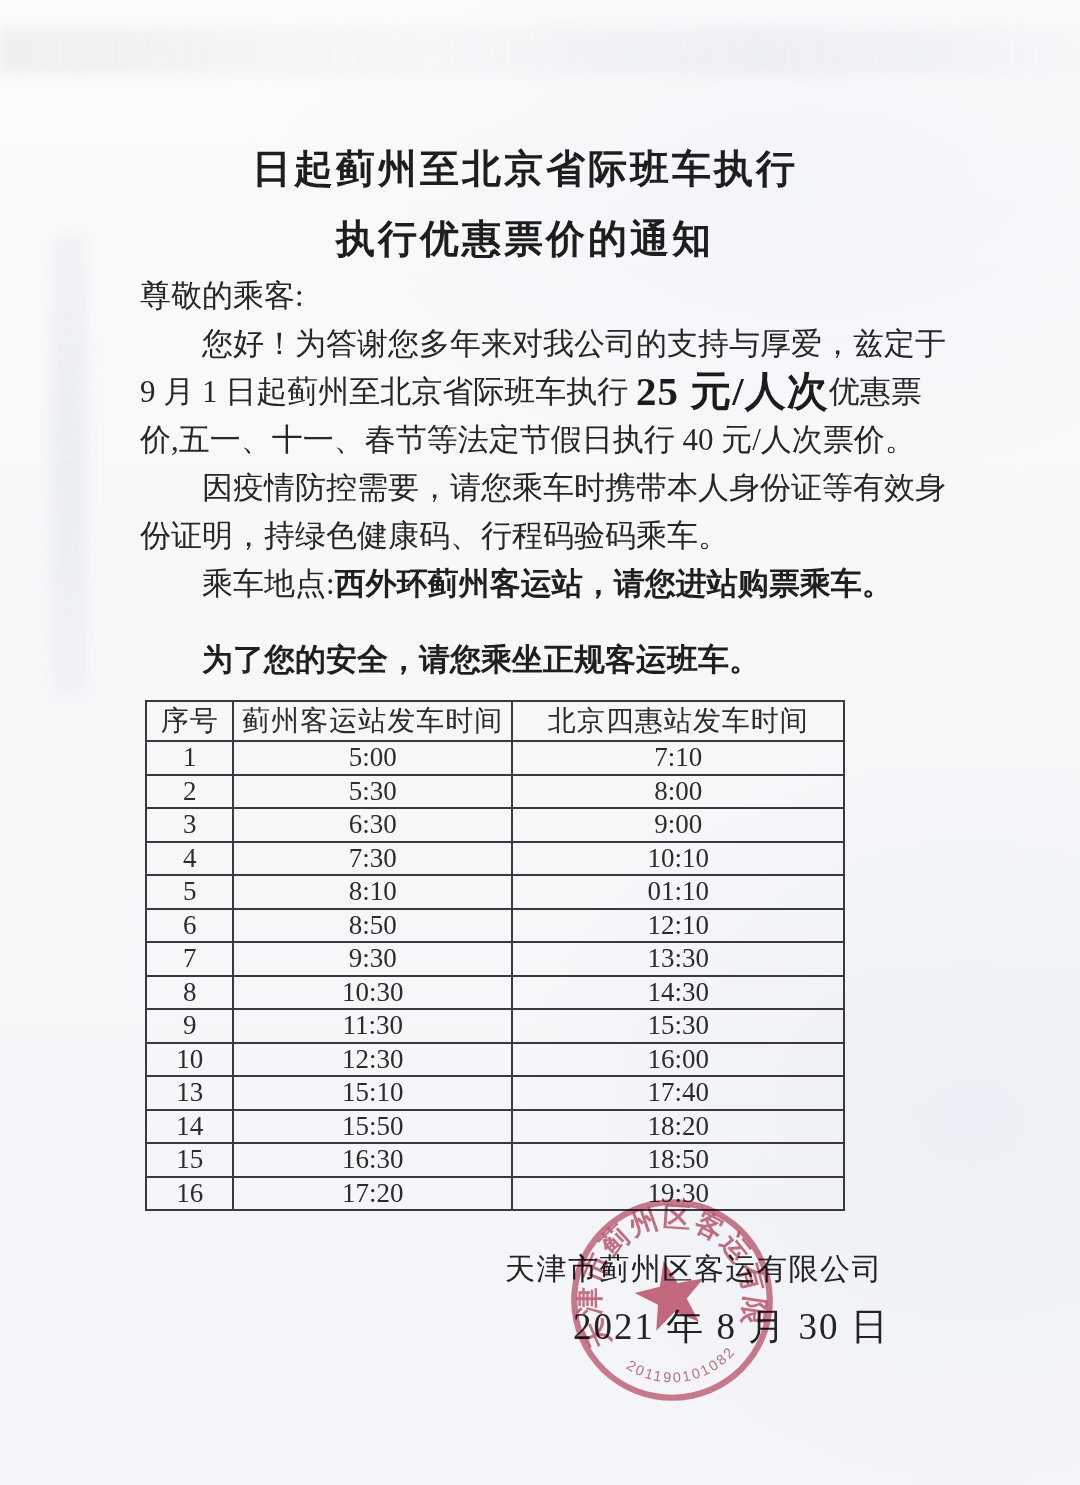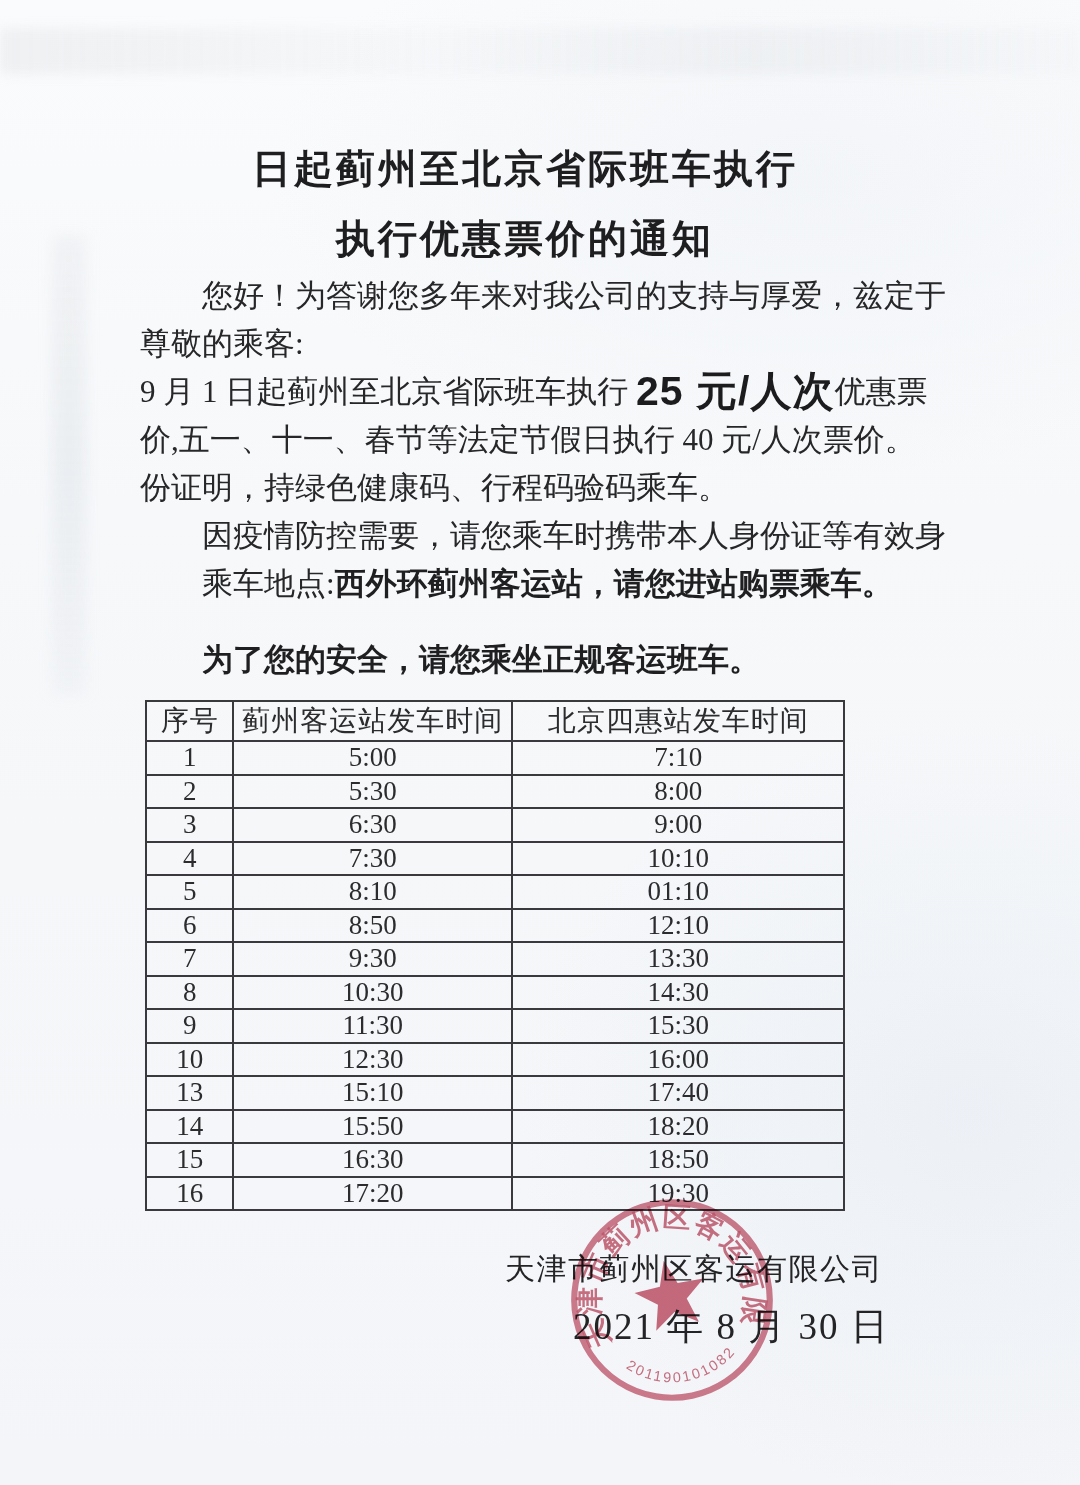--- a/index.html
+++ b/index.html
@@ -35,21 +35,21 @@
   }
   .body-text{
     position:absolute;left:140px;top:272px;width:800px;
     font-size:31px;line-height:48px;color:#272729;
   }
   .line{white-space:nowrap;}
   .indent{text-indent:62px;}
   .fare-em{
     font-size:41px;font-weight:700;letter-spacing:1px;color:#1c1c1e;
     line-height:1;vertical-align:-3px;
-    font-family:Liberation Sans, sans-serif;
+    font-family:Liberation Serif, serif;
   }
   .bold{font-weight:700;color:#1f1f21;margin-top:28px;}
   table.timetable{
     position:absolute;left:145px;top:700px;width:700px;
     border-collapse:collapse;table-layout:fixed;
     font-size:27px;color:#2c2c2f;
   }
   table.timetable col.c1{width:12.5%;}
   table.timetable col.c2{width:40%;}
   table.timetable col.c3{width:47.5%;}
@@ -80,26 +80,26 @@
 
   <div class="smudge-top"></div>
   <div class="streak-left"></div>
 
   <div class="title-block">
     <div>日起蓟州至北京省际班车执行</div>
     <div>执行优惠票价的通知</div>
   </div>
 
   <div class="body-text">
+    <div class="line">尊敬的乘客:</div>
     <div class="line indent">您好！为答谢您多年来对我公司的支持与厚爱，兹定于</div>
-    <div class="line">尊敬的乘客:</div>
     <div class="line"><span>9 月 1 日起蓟州至北京省际班车执行 </span><span class="fare-em">25 元/人次</span><span>优惠票</span></div>
     <div class="line">价,五一、十一、春节等法定节假日执行 40 元/人次票价。</div>
+    <div class="line indent">因疫情防控需要，请您乘车时携带本人身份证等有效身</div>
     <div class="line">份证明，持绿色健康码、行程码验码乘车。</div>
-    <div class="line indent">因疫情防控需要，请您乘车时携带本人身份证等有效身</div>
     <div class="line indent"><span>乘车地点:</span><span class="bold">西外环蓟州客运站，请您进站购票乘车。</span></div>
     <div class="line indent bold">为了您的安全，请您乘坐正规客运班车。</div>
   </div>
 
   <table class="timetable">
     <colgroup>
         <col class="c1">
         <col class="c2">
         <col class="c3">
       </colgroup>

